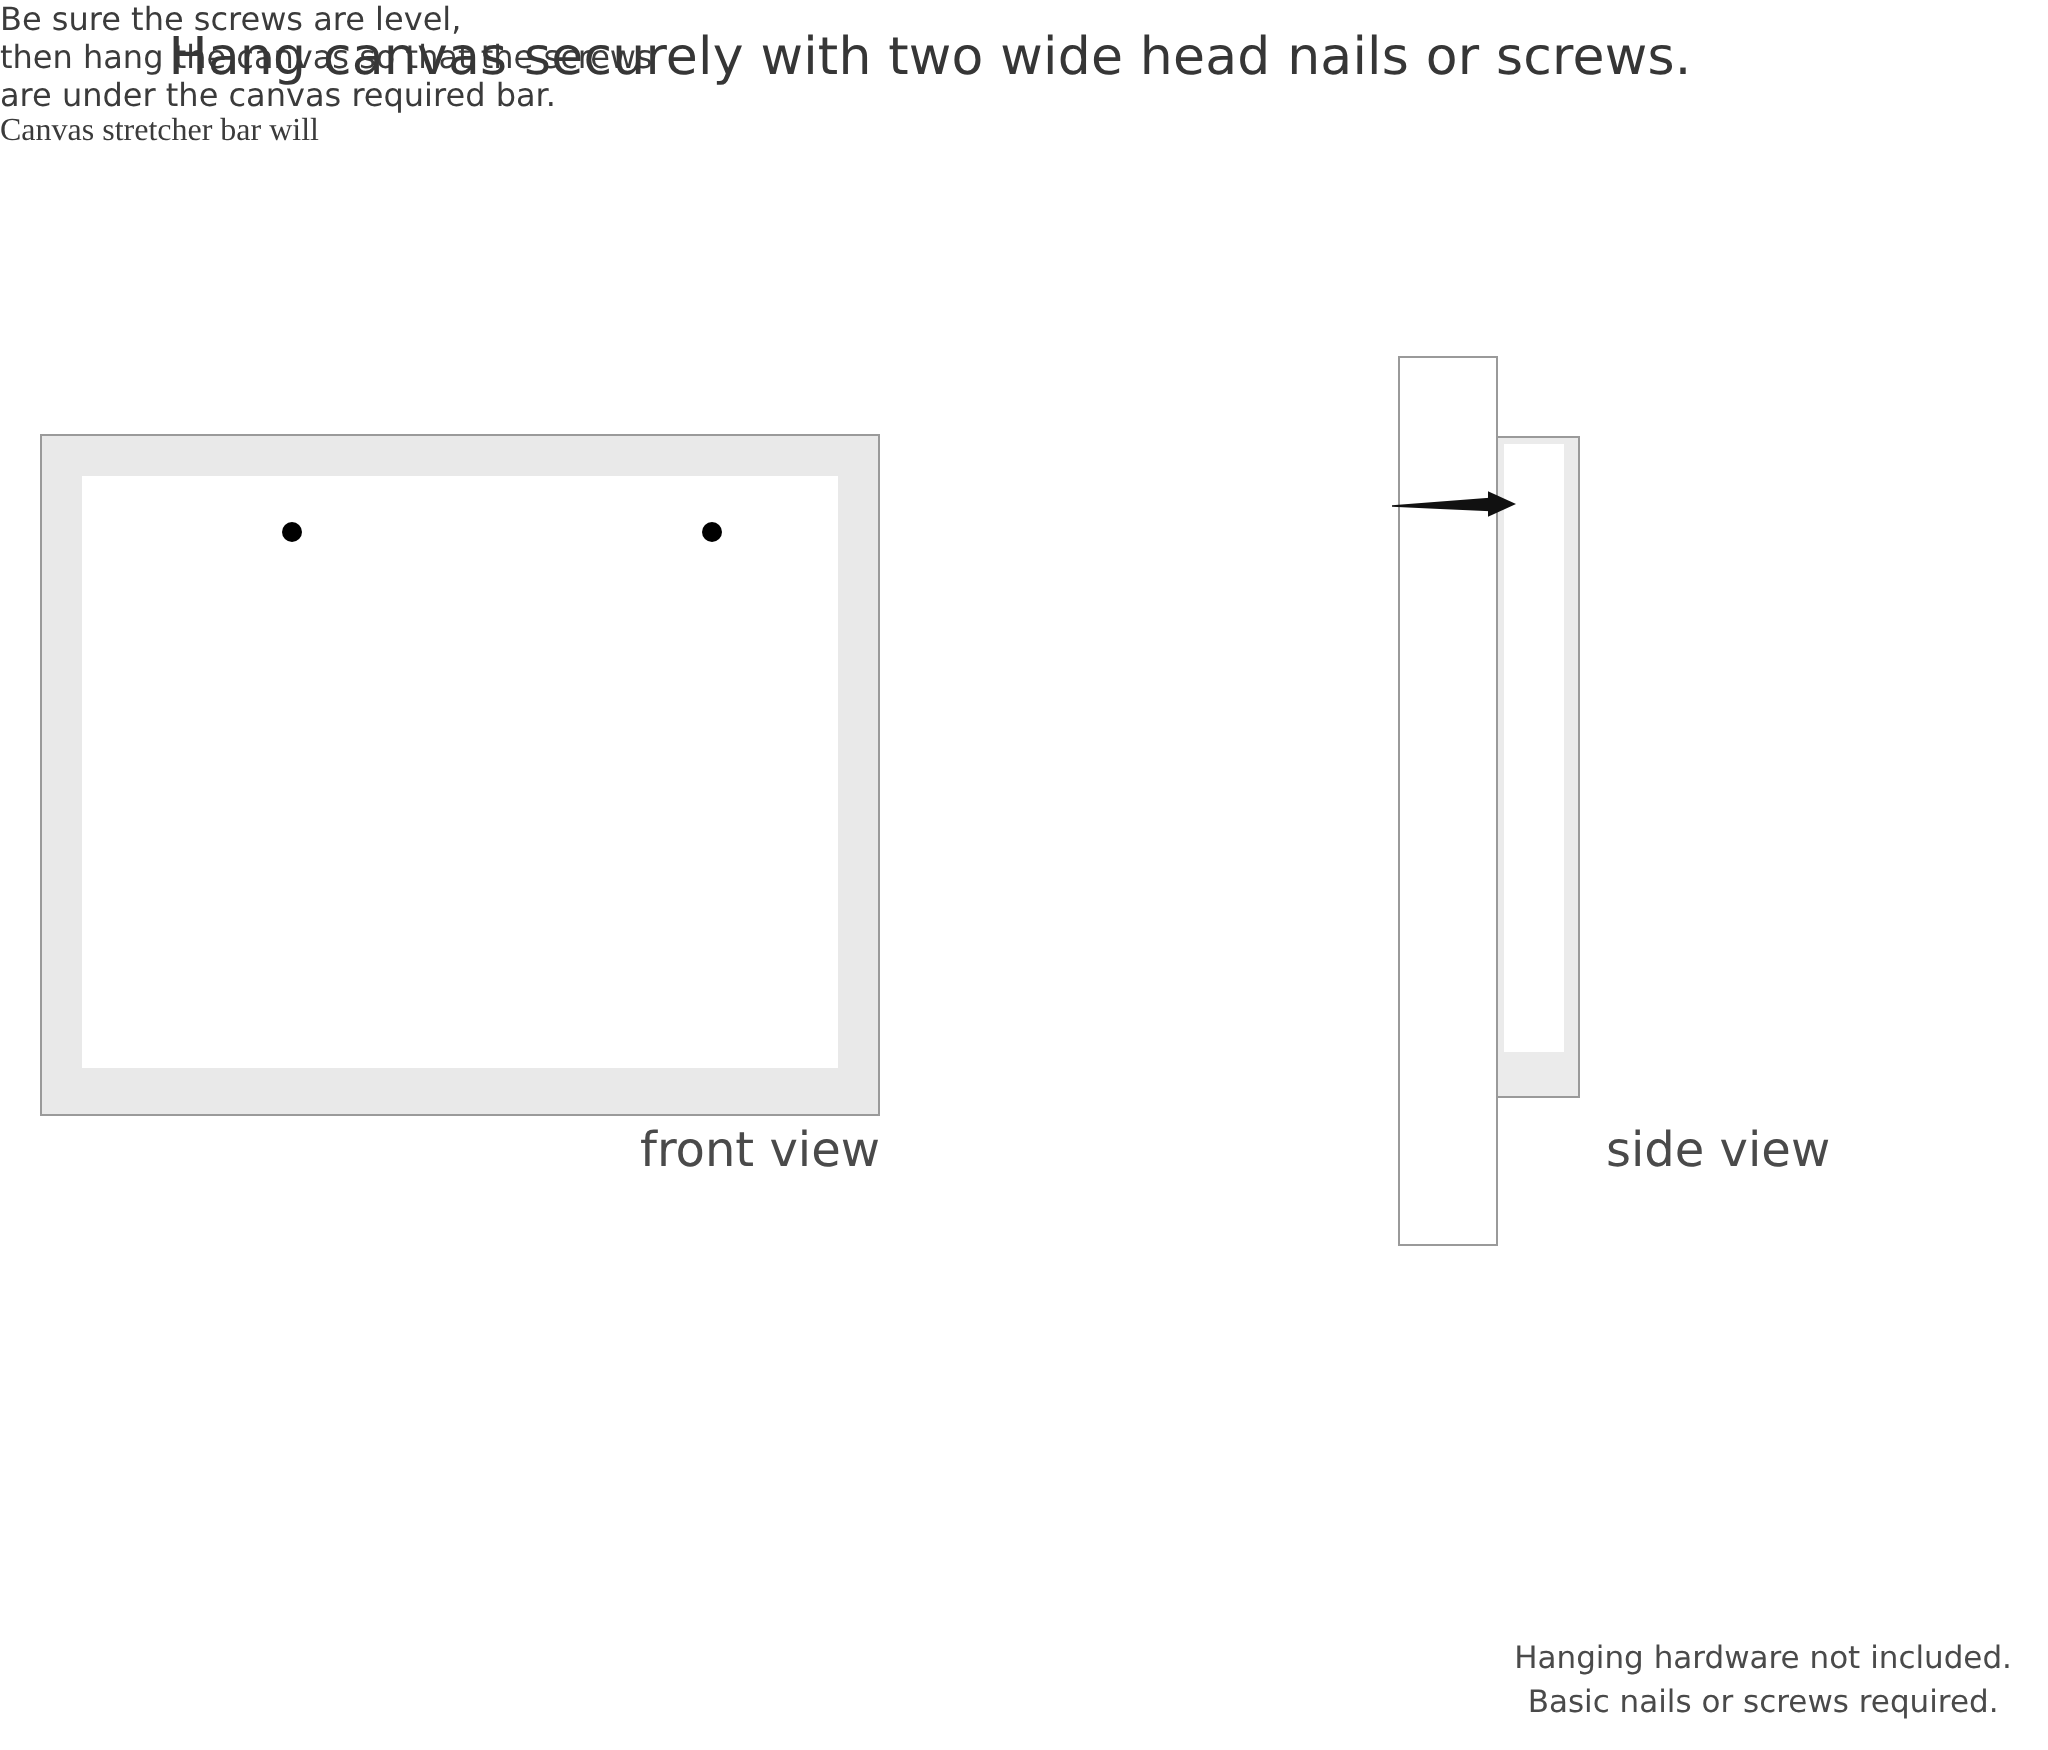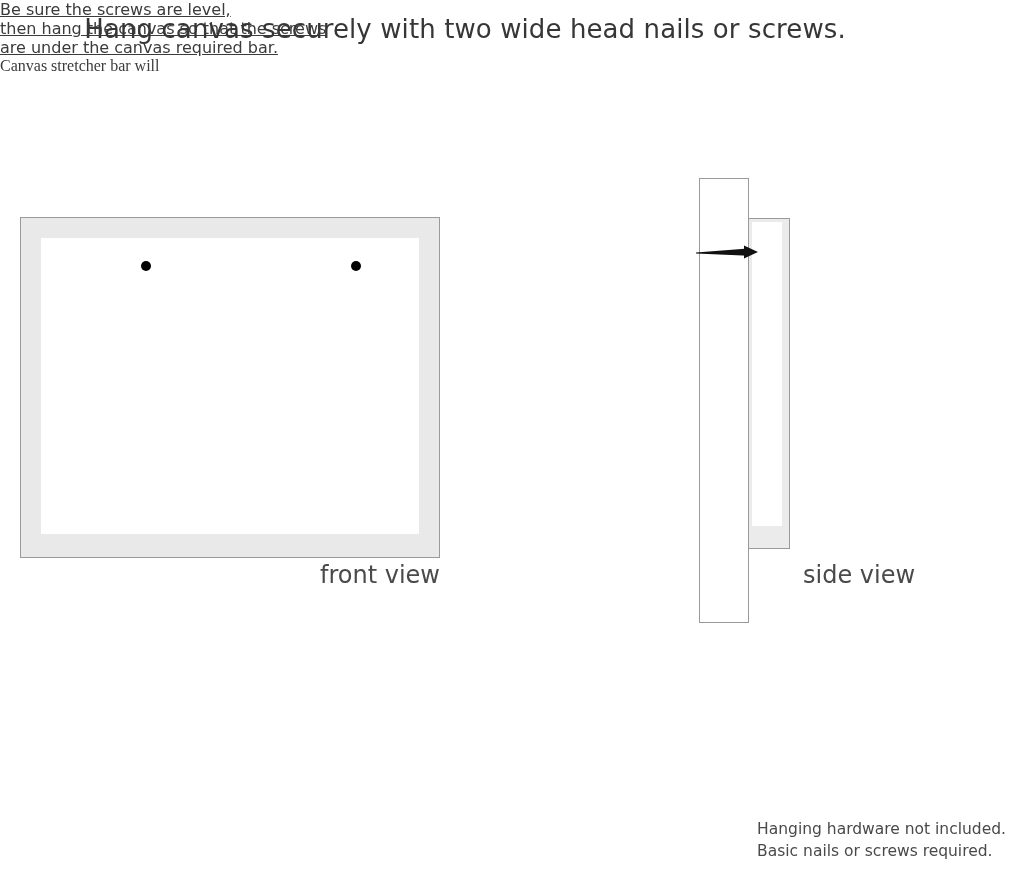--- a/index.html
+++ b/index.html
@@ -26,21 +26,20 @@
     font-size: 26px;
     font-weight: 400;
     letter-spacing: 0.1px;
     color: #363636;
     white-space: nowrap;
   }
   #caption-front {
     left: 20px;
     top: 107px;
     width: 420px;
-    text-decoration: underline;
   }
   #caption-side {
     left: 575px;
     top: 107px;
     width: 260px;
     font-family: Liberation Serif, serif;
   }
   .caption-line { display: block; white-space: nowrap; }
 
   
@@ -141,21 +140,21 @@
     width: 74px;
     height: 20px;
     overflow: visible;
   }
 
   
   #footer {
     position: absolute;
     right: 18px;
     top: 818px;
-    text-align: left;
+    text-align: center;
     font-size: 15.5px;
     line-height: 22px;
     color: #4a4a4a;
   }
   .footer-line { display: block; white-space: nowrap; }
 </style>
 </head>
 <body>
 
 <div id="title">Hang canvas securely with two wide head nails or screws.</div>

